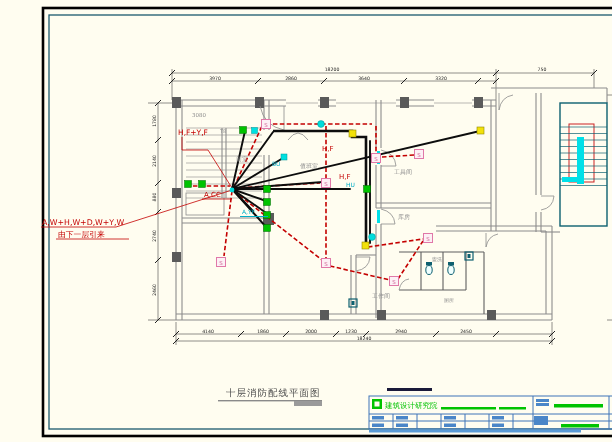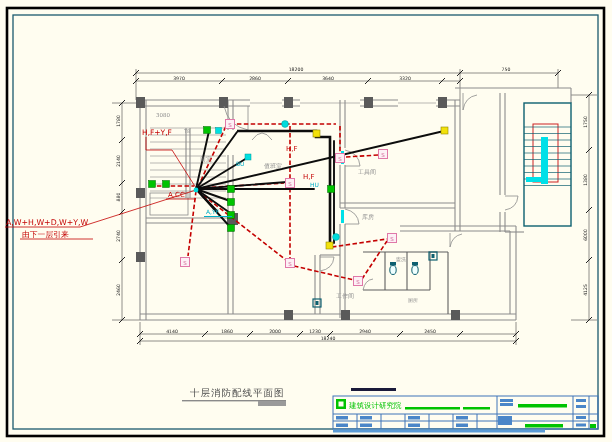--- a/index.html
+++ b/index.html
@@ -1,17 +1,17 @@
 <!DOCTYPE html>
 <html><head>
 <meta charset="utf-8">
 <style>
   html,body{margin:0;padding:0;}
   body{width:612px;height:442px;background:#FFFDF0;font-family:"DejaVu Sans",sans-serif;overflow:hidden;}
-  .canvas{position:relative;width:568px;height:442px;}
+  .canvas{position:relative;width:568px;height:442px;margin-left:36px;}
   svg{position:absolute;left:0;top:0;}
   
   .wall{stroke:#8C8C8C;stroke-width:1.1;fill:none}
   .wallthin{stroke:#5F5F5F;stroke-width:1.1;fill:none}
   .col{fill:#5A5A5A;stroke:none}
   .diml{stroke:#333;stroke-width:.55;fill:none}
   .tk{stroke:#222;stroke-width:1}
   .tdim{font-size:4.6px;fill:#222;font-family:"DejaVu Sans",sans-serif}
   .tred{fill:#C40000;font-family:"DejaVu Sans",sans-serif}
   .tcyan{fill:#00AEC8;font-family:"DejaVu Sans",sans-serif}

